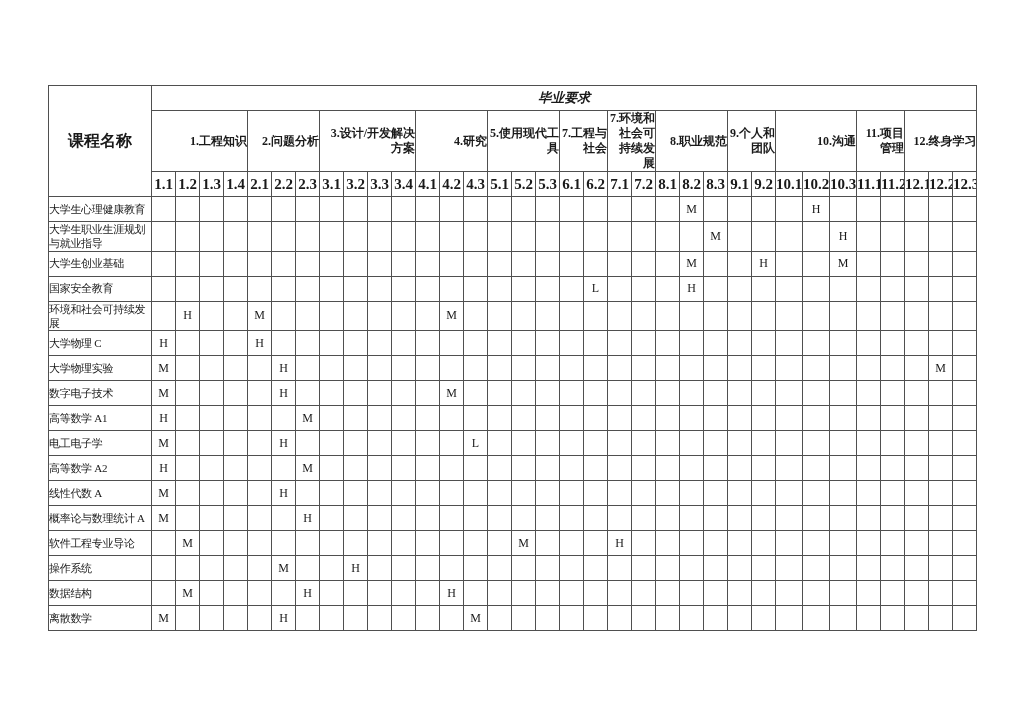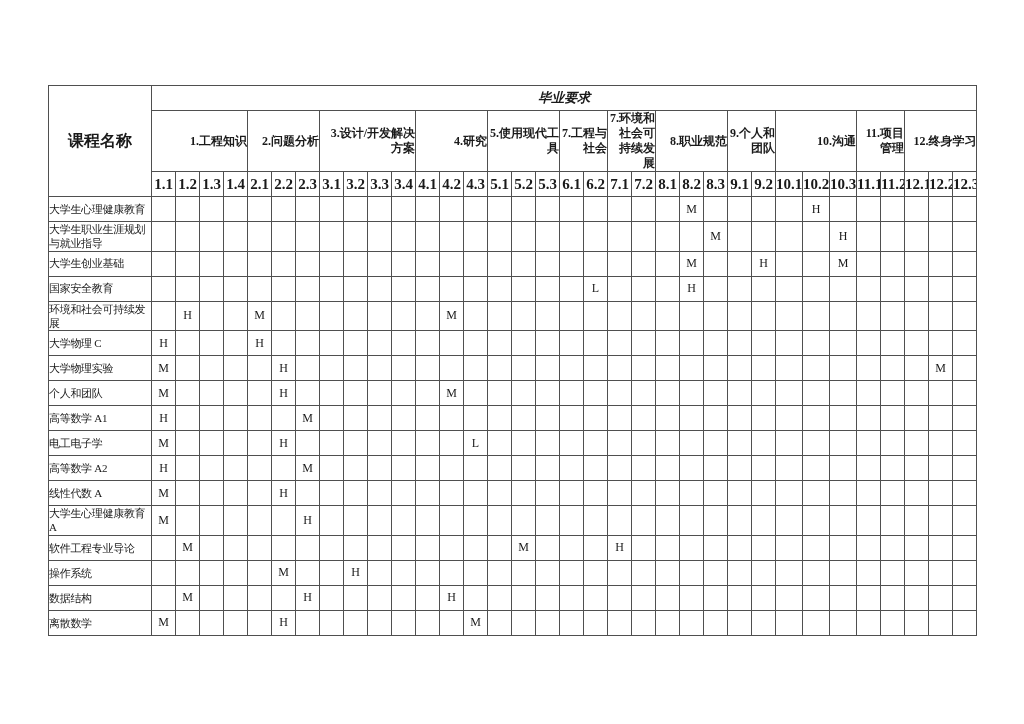--- a/index.html
+++ b/index.html
@@ -434,21 +434,21 @@
           <td class="mark"></td>
           <td class="mark"></td>
           <td class="mark"></td>
           <td class="mark"></td>
           <td class="mark"></td>
           <td class="mark"></td>
           <td class="mark">M</td>
           <td class="mark"></td>
         </tr>
         <tr>
-          <td class="course">个人和团队</td>
+          <td class="course">数字电子技术</td>
           <td class="mark">M</td>
           <td class="mark"></td>
           <td class="mark"></td>
           <td class="mark"></td>
           <td class="mark"></td>
           <td class="mark">H</td>
           <td class="mark"></td>
           <td class="mark"></td>
           <td class="mark"></td>
           <td class="mark"></td>
@@ -619,21 +619,21 @@
           <td class="mark"></td>
           <td class="mark"></td>
           <td class="mark"></td>
           <td class="mark"></td>
           <td class="mark"></td>
           <td class="mark"></td>
           <td class="mark"></td>
           <td class="mark"></td>
         </tr>
         <tr>
-          <td class="course">大学生心理健康教育 A</td>
+          <td class="course">概率论与数理统计 A</td>
           <td class="mark">M</td>
           <td class="mark"></td>
           <td class="mark"></td>
           <td class="mark"></td>
           <td class="mark"></td>
           <td class="mark"></td>
           <td class="mark">H</td>
           <td class="mark"></td>
           <td class="mark"></td>
           <td class="mark"></td>

